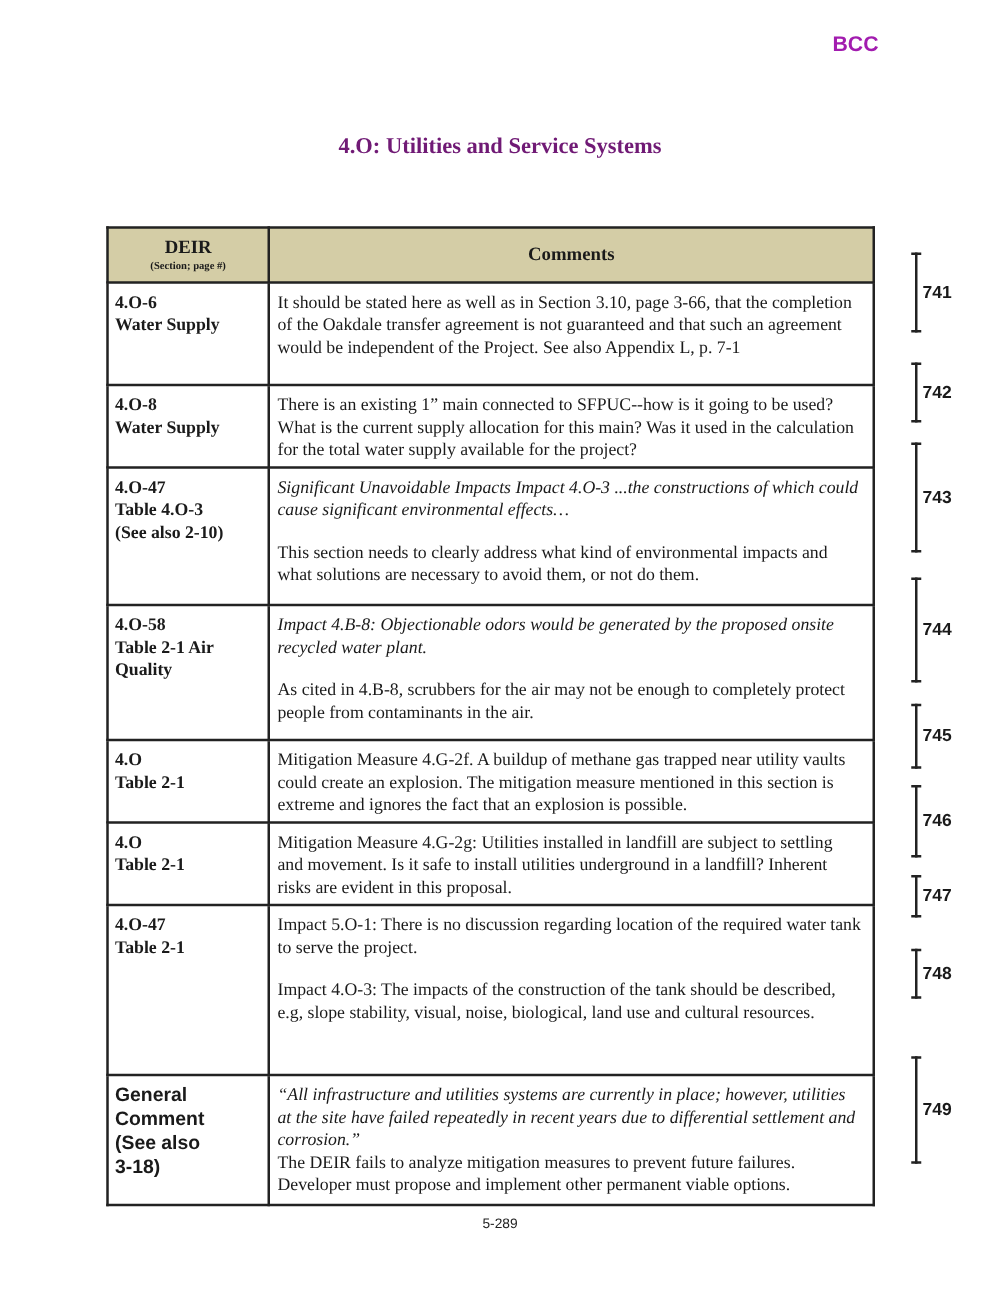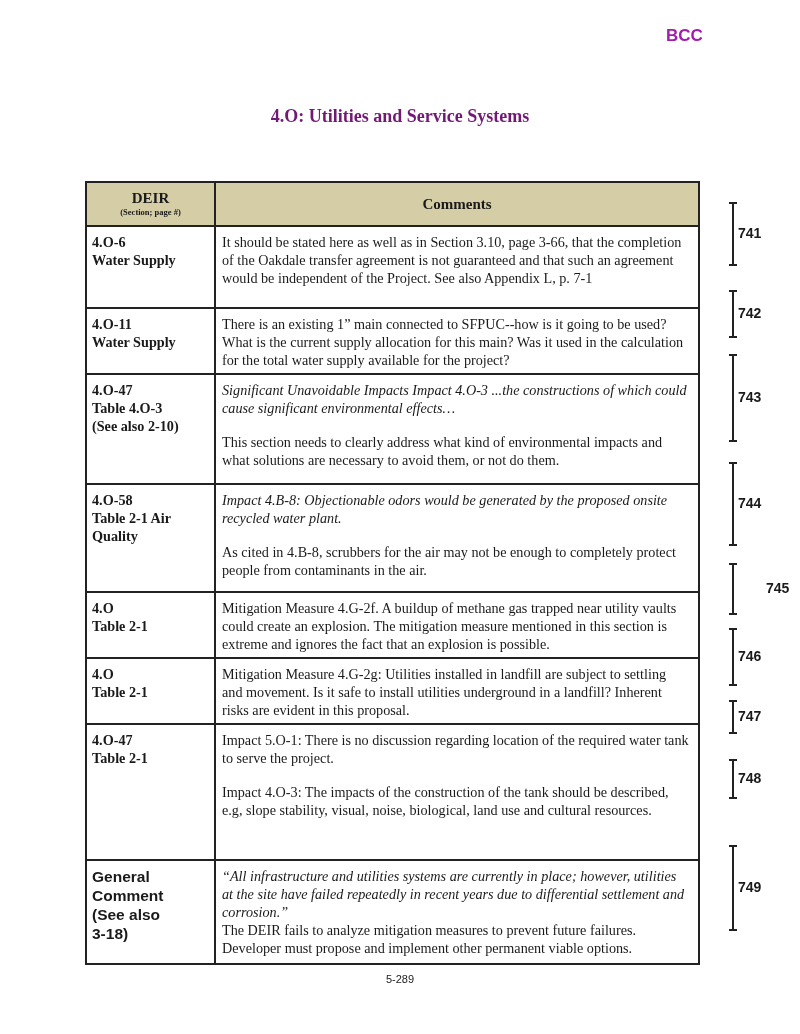--- a/index.html
+++ b/index.html
@@ -49,21 +49,21 @@
         <td class="sec">
           <span>4.O-6</span>
           <span>Water Supply</span>
         </td>
         <td class="txt">
           <p>It should be stated here as well as in Section 3.10,  page 3-66,  that the completion of the Oakdale transfer agreement is not guaranteed and that such an agreement would be independent of the Project. See also Appendix L, p. 7-1</p>
         </td>
       </tr>
       <tr style="height: 64px;">
         <td class="sec">
-          <span>4.O-11</span>
+          <span>4.O-8</span>
           <span>Water Supply</span>
         </td>
         <td class="txt">
           <p>There is an existing 1” main connected to SFPUC--how is it going to be used? What is the current supply allocation for this main?  Was it used in the calculation for the total water supply available for the project?</p>
         </td>
       </tr>
       <tr style="height: 110px;">
         <td class="sec">
           <span>4.O-47</span>
           <span>Table 4.O-3</span>
@@ -140,21 +140,21 @@
     <div class="mark" style="top: 354px; height: 88px;">
       <div class="bar"></div>
       <div class="num" style="top: 35px;">743</div>
     </div>
     <div class="mark" style="top: 462px; height: 84px;">
       <div class="bar"></div>
       <div class="num" style="top: 33px;">744</div>
     </div>
     <div class="mark" style="top: 563px; height: 52px;">
       <div class="bar"></div>
-      <div class="num" style="top: 17px; margin-left: 28px;">745</div>
+      <div class="num" style="top: 17px;">745</div>
     </div>
     <div class="mark" style="top: 628px; height: 58px;">
       <div class="bar"></div>
       <div class="num" style="top: 20px;">746</div>
     </div>
     <div class="mark" style="top: 700px; height: 34px;">
       <div class="bar"></div>
       <div class="num" style="top: 8px;">747</div>
     </div>
     <div class="mark" style="top: 759px; height: 40px;">

